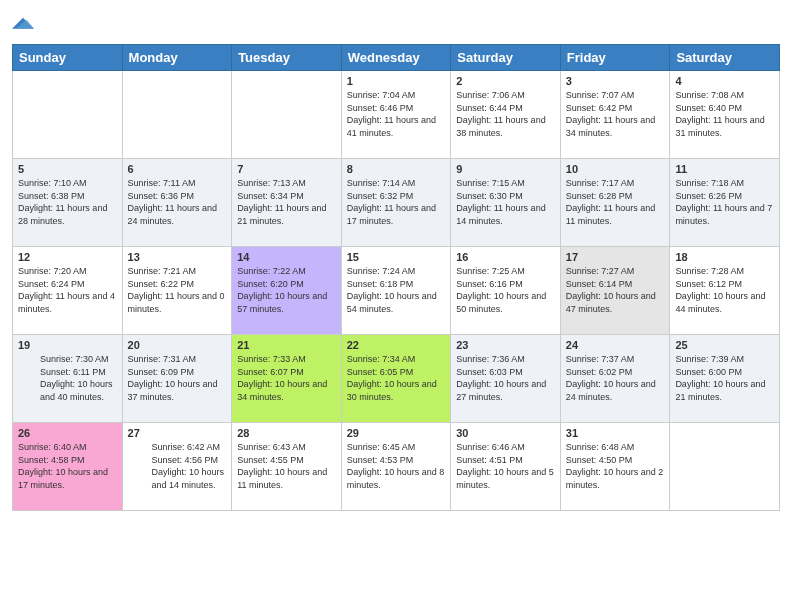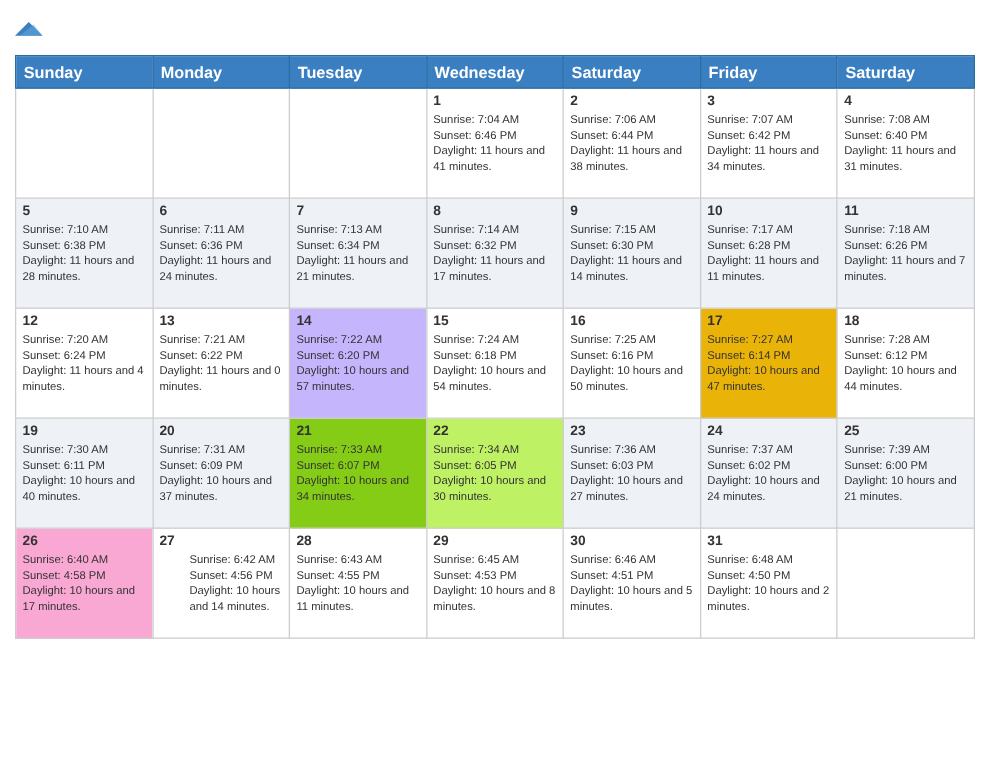--- a/index.html
+++ b/index.html
@@ -239,47 +239,47 @@
             <div class="day-info" style="white-space: pre-line;">Sunrise: 7:24 AM
 Sunset: 6:18 PM
 Daylight: 10 hours and 54 minutes.</div>
           </td>
           <td style="background: rgb(255, 255, 255);">
             <span class="day-num">16</span>
             <div class="day-info" style="white-space: pre-line;">Sunrise: 7:25 AM
 Sunset: 6:16 PM
 Daylight: 10 hours and 50 minutes.</div>
           </td>
-          <td style="background: #eab308;">
+          <td style="background: #e5e5e5;">
             <span class="day-num">17</span>
             <div class="day-info" style="white-space: pre-line;">Sunrise: 7:27 AM
 Sunset: 6:14 PM
 Daylight: 10 hours and 47 minutes.</div>
           </td>
           <td style="background: rgb(255, 255, 255);">
             <span class="day-num">18</span>
             <div class="day-info" style="white-space: pre-line;">Sunrise: 7:28 AM
 Sunset: 6:12 PM
 Daylight: 10 hours and 44 minutes.</div>
           </td>
         </tr>
         <tr>
           <td style="background: rgb(238, 242, 247);">
             <span class="day-num">19</span>
-            <div class="day-info" style="white-space: pre-line;">Sunrise: 7:30 AM
+            <div class="day-info" style="white-space: pre-line; margin-left: 22px;">Sunrise: 7:30 AM
 Sunset: 6:11 PM
 Daylight: 10 hours and 40 minutes.</div>
           </td>
           <td style="background: rgb(238, 242, 247);">
             <span class="day-num">20</span>
             <div class="day-info" style="white-space: pre-line;">Sunrise: 7:31 AM
 Sunset: 6:09 PM
 Daylight: 10 hours and 37 minutes.</div>
           </td>
-          <td style="background: #84cc16; margin-top: 45px;">
+          <td style="background: #bef264; margin-top: 45px;">
             <span class="day-num">21</span>
             <div class="day-info" style="white-space: pre-line;">Sunrise: 7:33 AM
 Sunset: 6:07 PM
 Daylight: 10 hours and 34 minutes.</div>
           </td>
           <td style="background: #bef264;">
             <span class="day-num">22</span>
             <div class="day-info" style="white-space: pre-line;">Sunrise: 7:34 AM
 Sunset: 6:05 PM
 Daylight: 10 hours and 30 minutes.</div>

